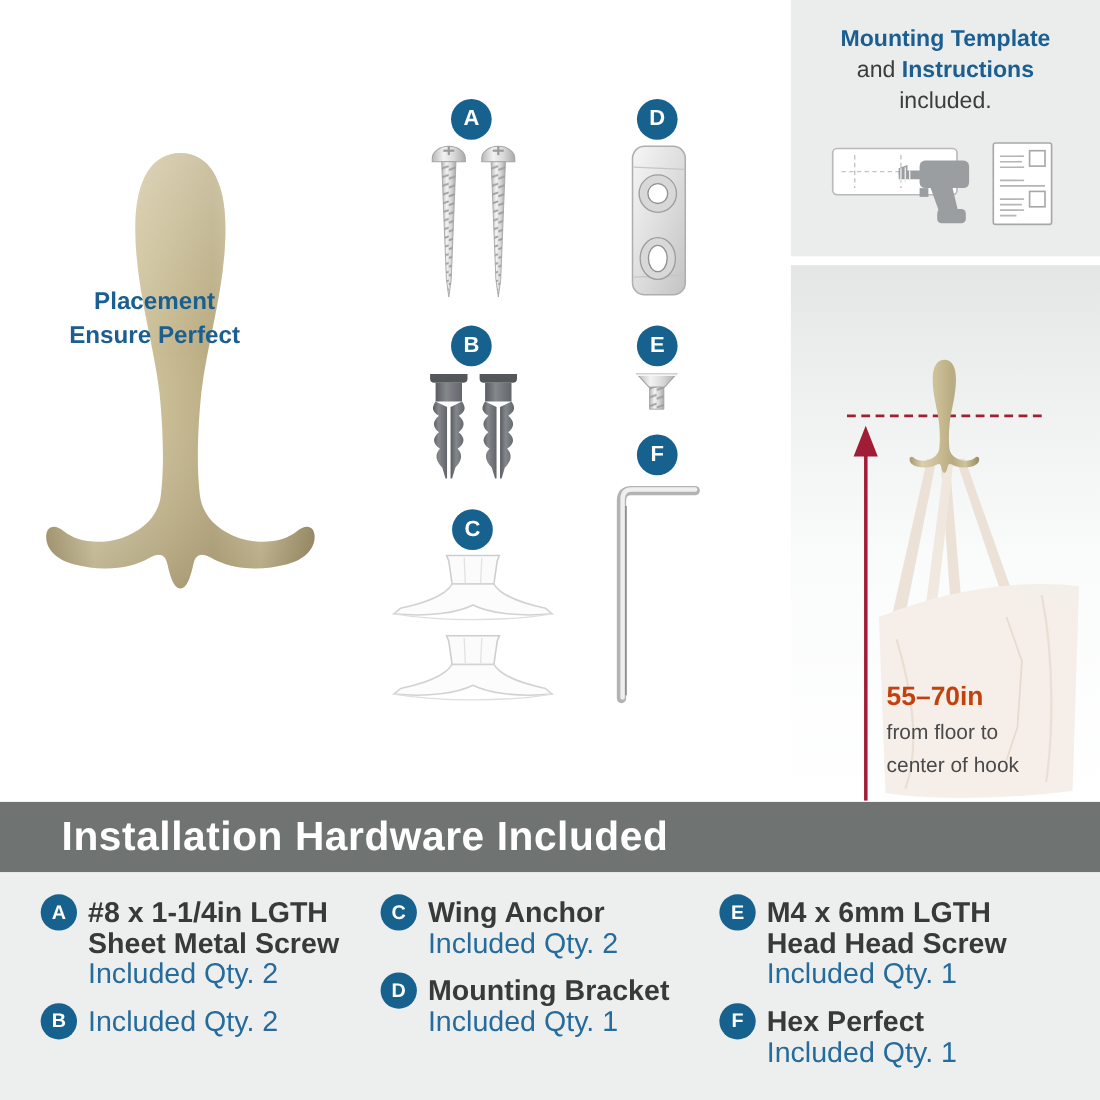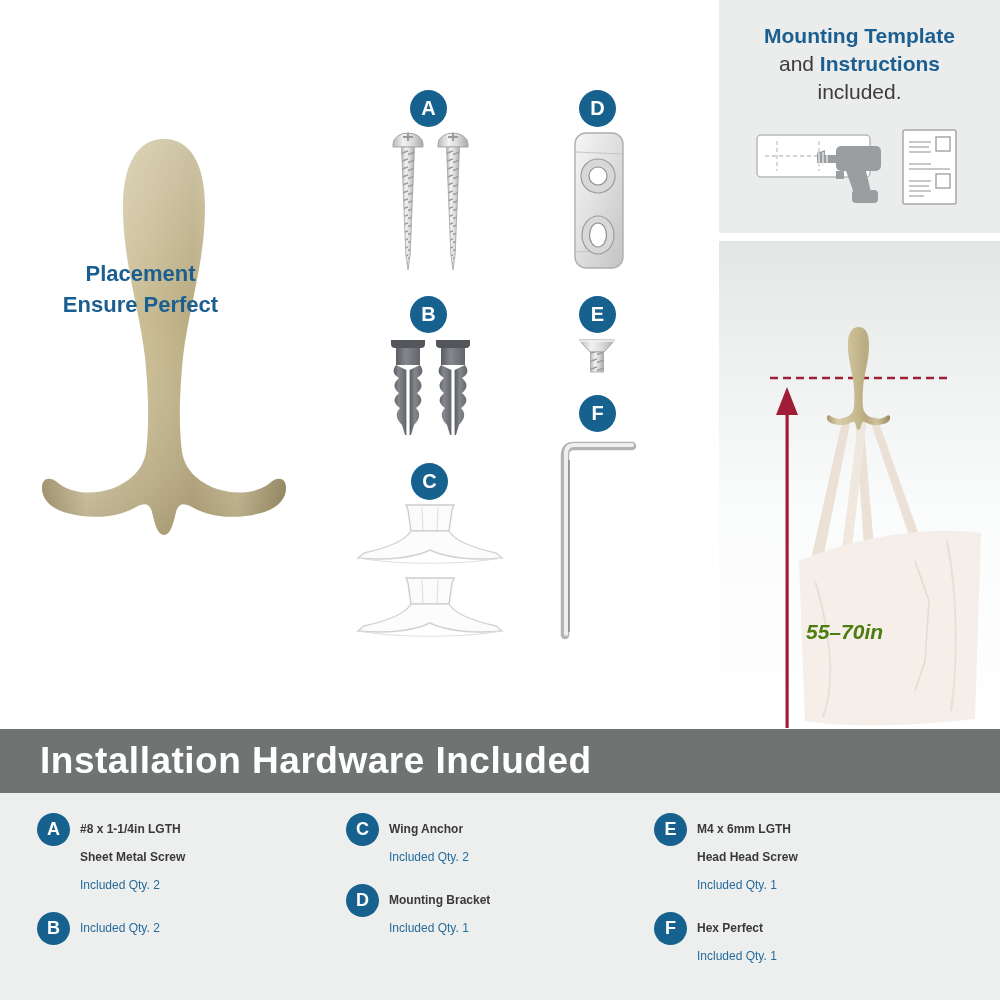--- a/index.html
+++ b/index.html
@@ -9,34 +9,34 @@
   
   .panel-top{position:absolute;left:719px;top:0;width:281px;height:233px;background:#ebecec;}
   .panel-place{position:absolute;left:719px;top:241px;width:281px;height:487px;
                background:linear-gradient(180deg,#e4e6e6 0%,#eef0f0 22%,#fafbfb 55%,#ffffff 100%);}
   .pt-text{position:absolute;left:0;top:22px;width:281px;text-align:center;line-height:28px;font-size:21px;color:#3c3c3c;}
   .blue-bold{color:#1b5e90;font-weight:bold;}
   .pre{white-space:pre;}
   .pp-title{position:absolute;left:0;top:258px;width:281px;text-align:center;line-height:31px;
             font-size:22px;font-weight:bold;color:#1b5e90;}
   .pp-title div{line-height:31px;}
-  .range-text{position:absolute;left:806px;top:620px;font-size:21px;font-weight:bold;color:#4d7c0f;font-style:italic;}
+  .range-text{position:absolute;left:806px;top:620px;font-size:24px;font-weight:bold;color:#c2410c;}
   .range-caption{position:absolute;left:806px;top:652px;font-size:19px;color:#4a4a4a;line-height:30px;}
 
   
   .banner{position:absolute;left:0;top:729px;width:1000px;height:64px;background:#6f7473;
-          display:flex;align-items:center;box-sizing:border-box;padding-left:40px;}
+          display:flex;align-items:center;box-sizing:border-box;padding-left:56px;}
   .banner-title{color:#ffffff;font-size:37px;font-weight:600;letter-spacing:.5px;}
   .list-area{position:absolute;left:0;top:793px;width:1000px;height:207px;background:#edefee;}
   .hw-col{position:absolute;top:22px;}
   .hw-col1{left:37px;} .hw-col2{left:346px;} .hw-col3{left:654px;}
   .hw-item{display:flex;gap:10px;margin-bottom:15px;}
   .hw-badge{flex:none;width:33px;height:33px;border-radius:50%;background:#17618f;color:#fff;
             font-size:18px;font-weight:bold;display:flex;align-items:center;justify-content:center;margin-top:-2px;}
-  .hw-text{font-size:12px;font-weight:600;color:#393939;line-height:28px;}
+  .hw-text{font-size:26px;font-weight:600;color:#393939;line-height:28px;}
   .hw-qty{color:#256b9b;font-weight:normal;}
 
   
   .dbadge{position:absolute;width:37px;height:37px;border-radius:50%;background:#17618f;color:#fff;
           font-size:20px;font-weight:bold;display:flex;align-items:center;justify-content:center;}
   .svg-abs{position:absolute;}
 </style>
 </head>
 <body>
 
@@ -244,20 +244,24 @@
         <polygon points="68,146 57,174 79,174"></polygon>
         <rect x="66.5" y="172" width="3.2" height="315"></rect>
       </g>
     </svg>
   </div>
   <div class="pp-title">
     <div>Placement</div>
     <div>Ensure Perfect</div>
   </div>
   <div class="range-text">55–70in</div>
+  <div class="range-caption">
+    <div>from floor to</div>
+    <div>center of hook</div>
+  </div>
 
   <div class="banner">
     <span class="banner-title">Installation Hardware Included</span>
   </div>
 
   <div class="list-area">
 
     <div class="hw-col hw-col1">
       <div class="hw-item">
         <div class="hw-badge">A</div>

